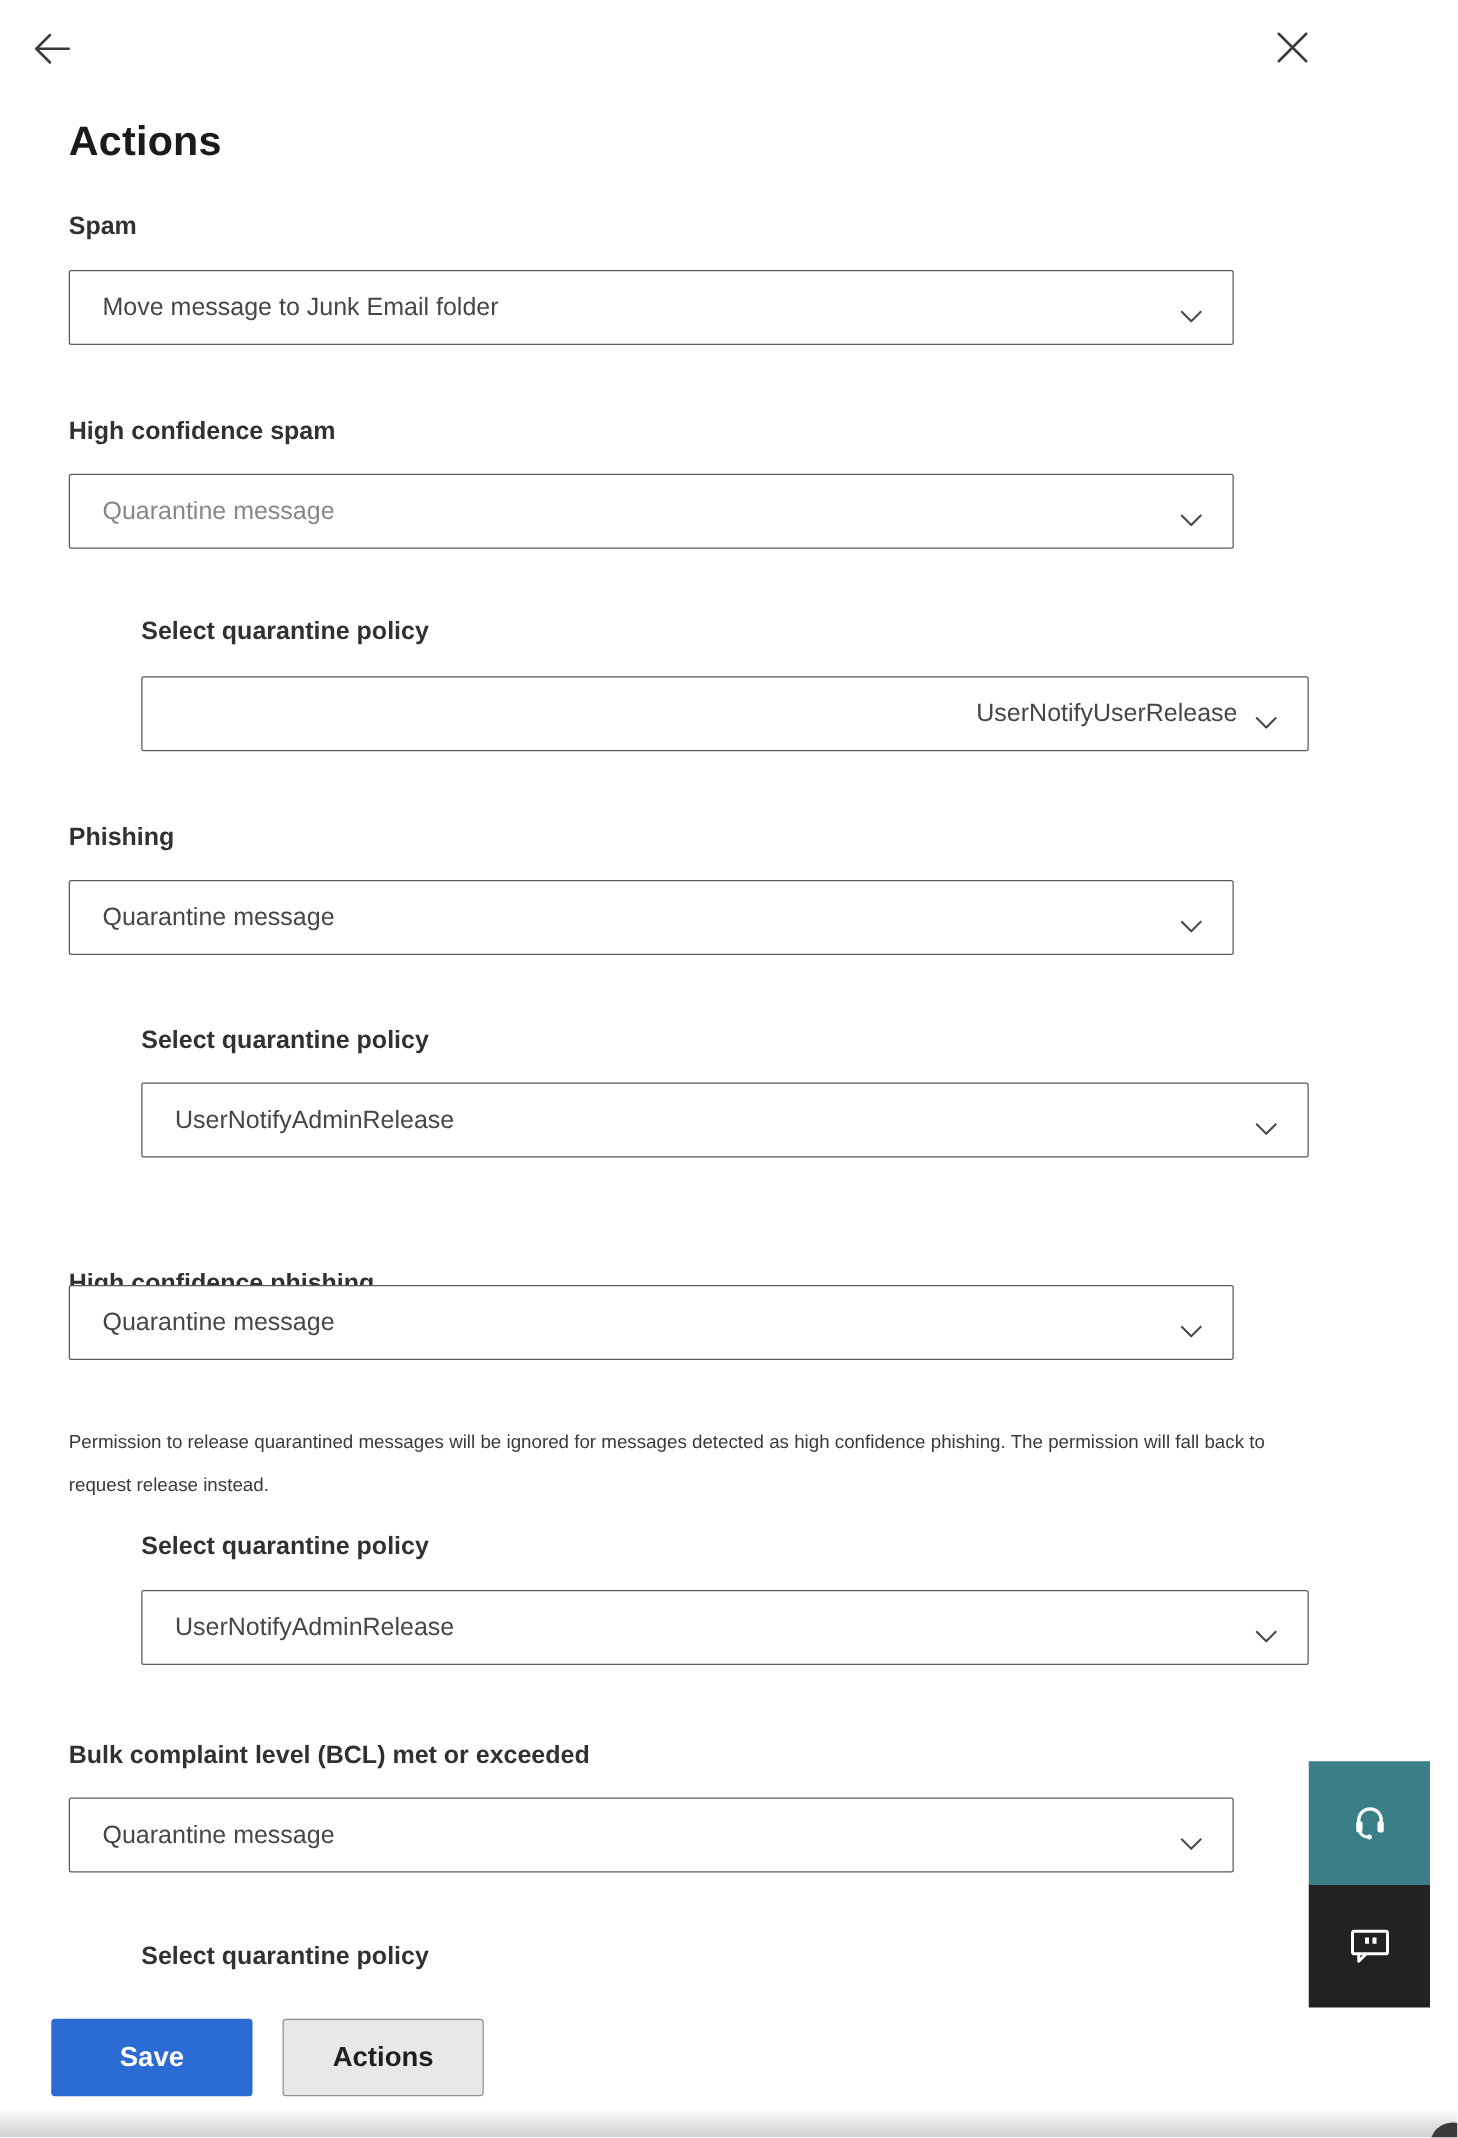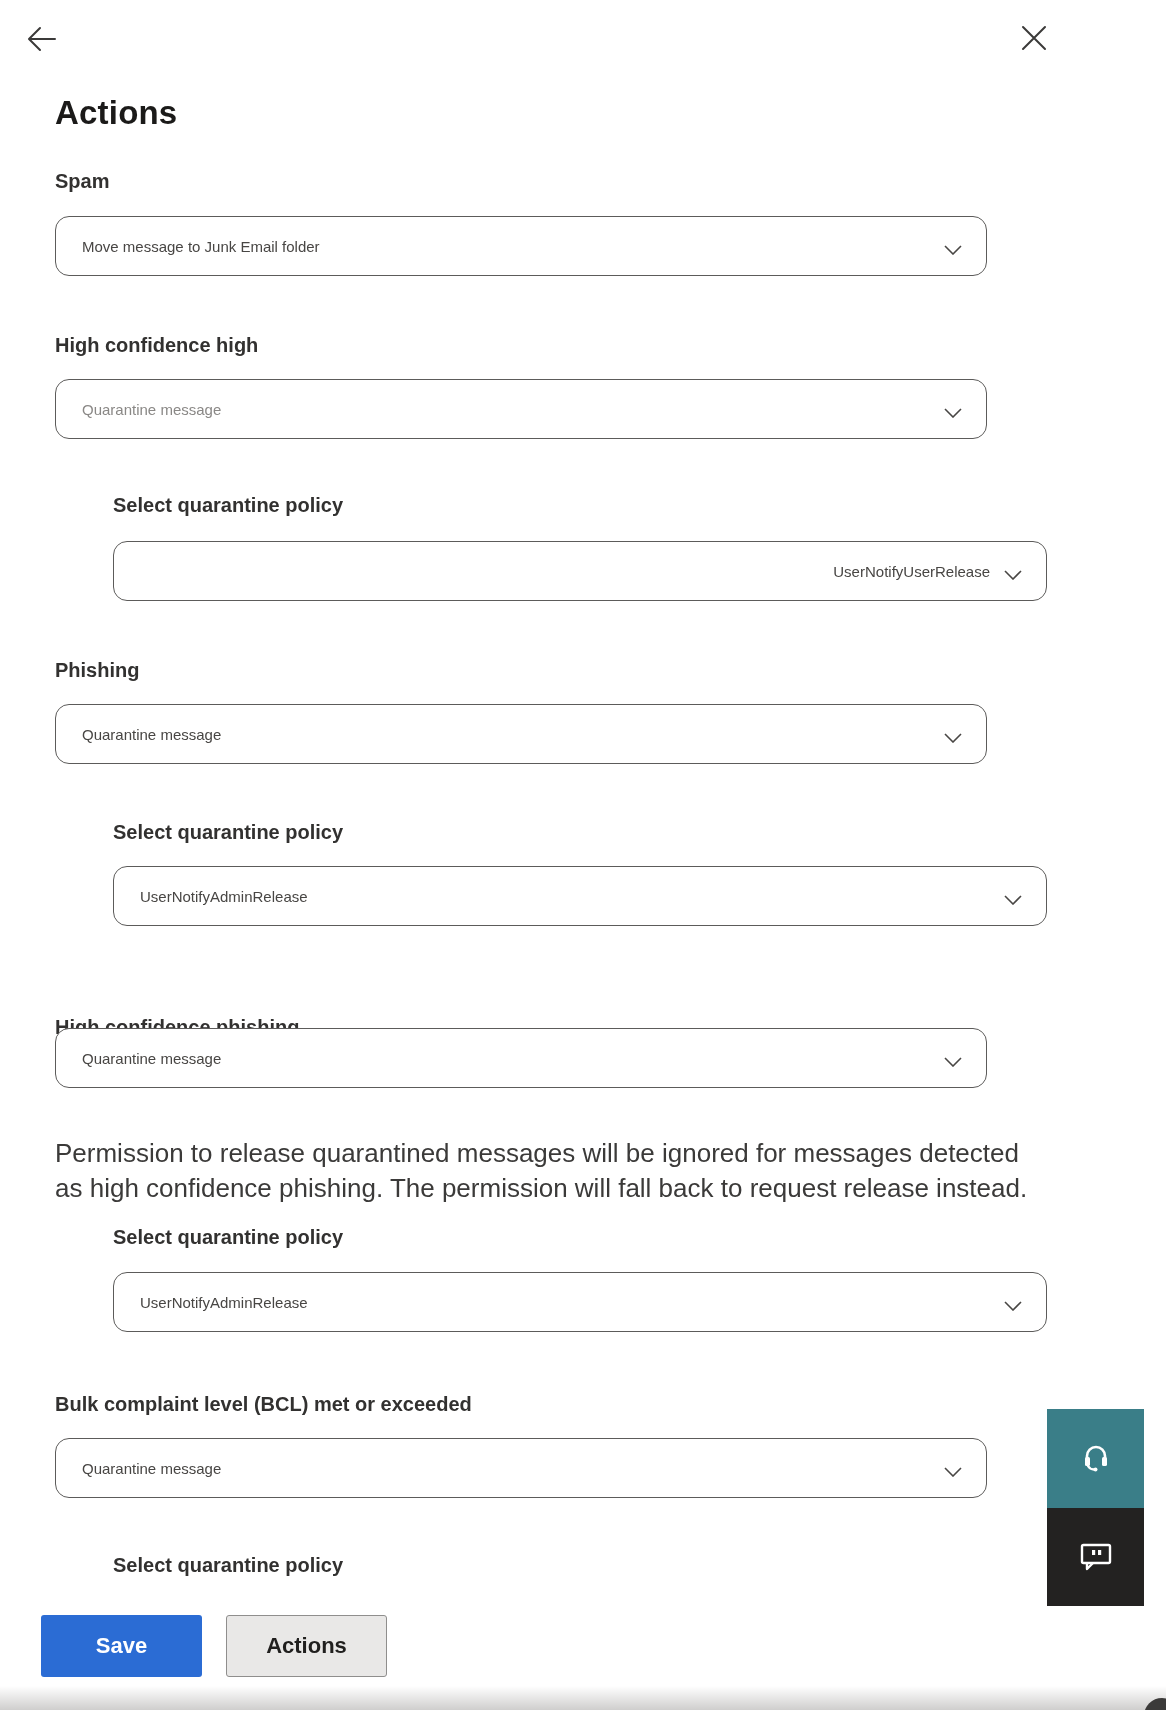--- a/index.html
+++ b/index.html
@@ -16,29 +16,29 @@
   .page-title {
     position:absolute; left:55px; top:94px;
     font-size:33px; font-weight:700; color:#1b1a19; letter-spacing:0.2px;
   }
   .field-label {
     position:absolute; font-size:20px; font-weight:700; color:#323130;
     white-space:nowrap;
   }
   .dropdown {
     position:absolute; height:60px; box-sizing:border-box;
-    border:1.5px solid #5c5b5a; border-radius:14px; background:#ffffff;
+    border:1.5px solid #5c5b5a; border-radius:2px; background:#ffffff;
     display:flex; align-items:center; padding:0 56px 0 26px;
-    font-size:15px; color:#484644; cursor:pointer;
+    font-size:20px; color:#484644; cursor:pointer;
   }
   .dropdown .chev { position:absolute; right:24px; top:50%; margin-top:-5px; }
   .dropdown.muted { color:#8a8886; }
   .note {
     position:absolute; left:55px; top:1136px; width:985px;
-    font-size:26px; line-height:35px; color:#3b3a39;
+    font-size:15px; line-height:35px; color:#3b3a39;
   }
   .footer-mask {
     position:absolute; left:0; top:1584px; width:1166px; height:126px;
     background:#ffffff;
   }
   .bottom-fade {
     position:absolute; left:0; top:1686px; width:1166px; height:24px;
     background:linear-gradient(to bottom, rgba(255,255,255,0), #cfcecd);
   }
   .btn {
@@ -85,21 +85,21 @@
   <div class="field-label" style="left:55px; top:170px;">Spam</div>
   <div class="dropdown" style="left:55px; top:216px; width:932px;">
     <span>Move message to Junk Email folder</span>
     <span class="chev">
       <svg width="18" height="10" viewBox="0 0 18 10">
           <path d="M1 1 L9 9 L17 1" fill="none" stroke="#484644" stroke-width="1.6"></path>
         </svg>
     </span>
   </div>
 
-  <div class="field-label" style="left:55px; top:334px;">High confidence high</div>
+  <div class="field-label" style="left:55px; top:334px;">High confidence spam</div>
   <div class="dropdown muted" style="left:55px; top:379px; width:932px;">
     <span>Quarantine message</span>
     <span class="chev">
       <svg width="18" height="10" viewBox="0 0 18 10">
           <path d="M1 1 L9 9 L17 1" fill="none" stroke="#484644" stroke-width="1.6"></path>
         </svg>
     </span>
   </div>
 
   <div class="field-label" style="left:113px; top:494px;">Select quarantine policy</div>

